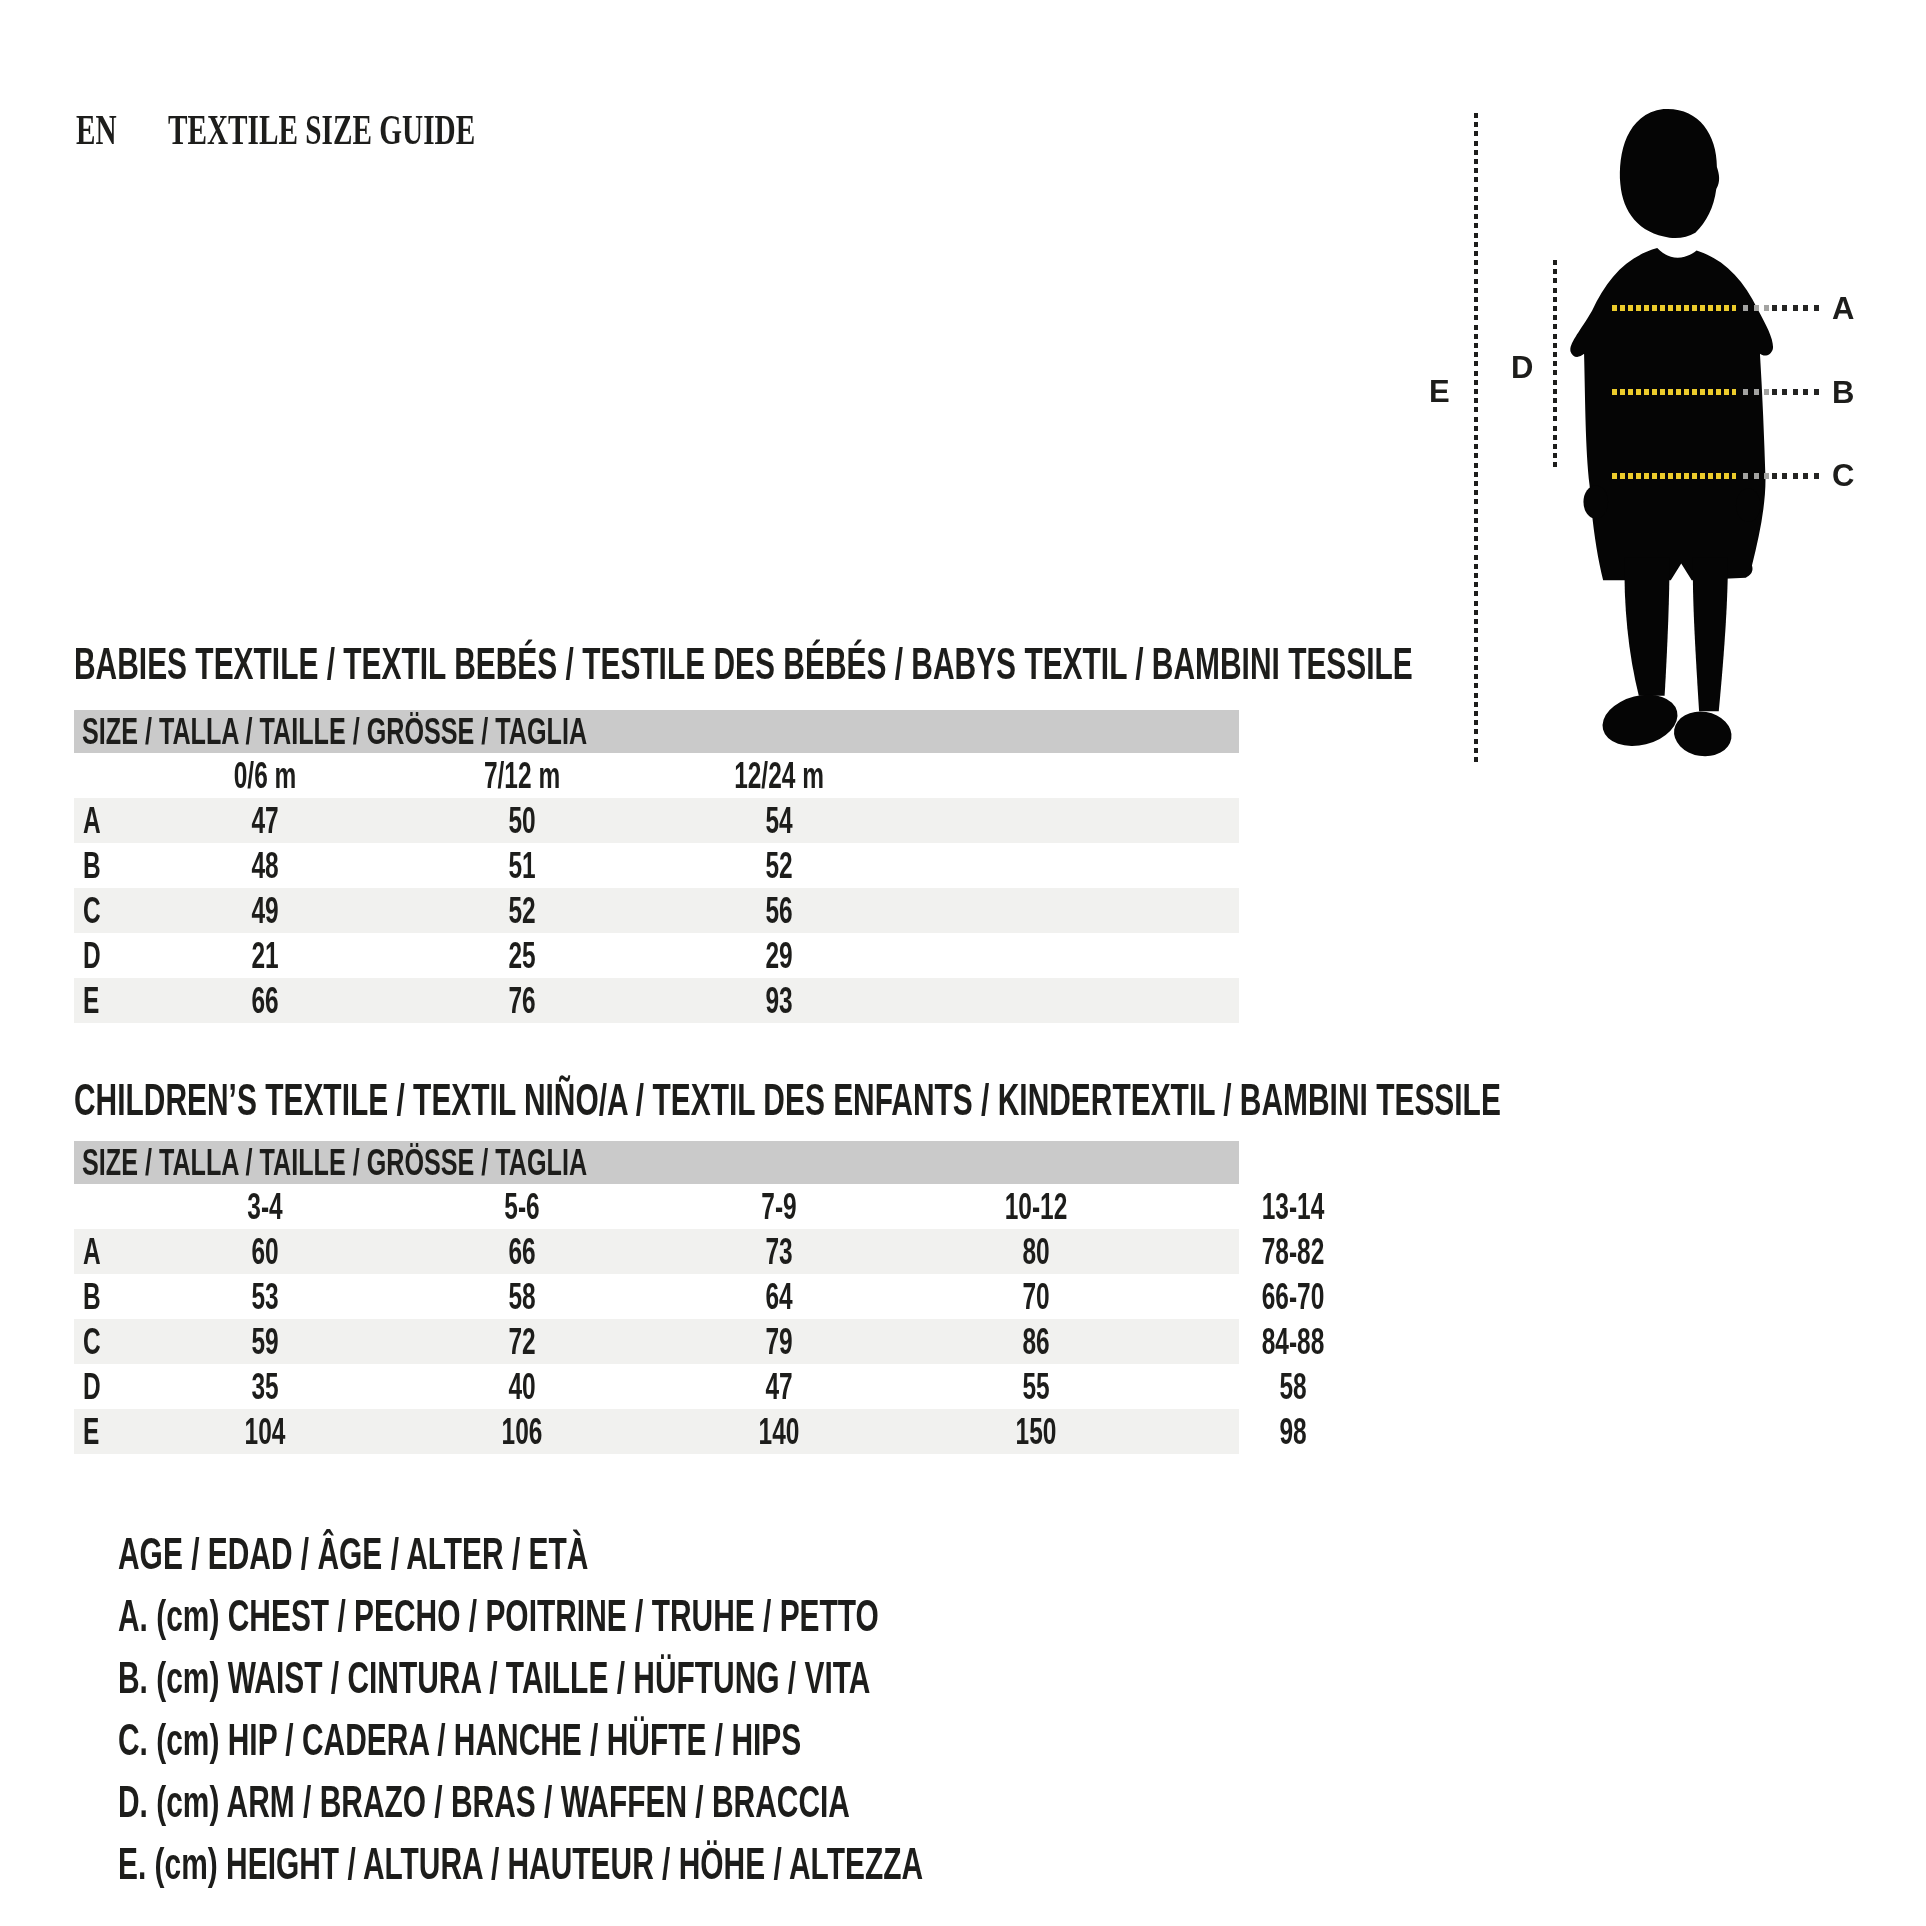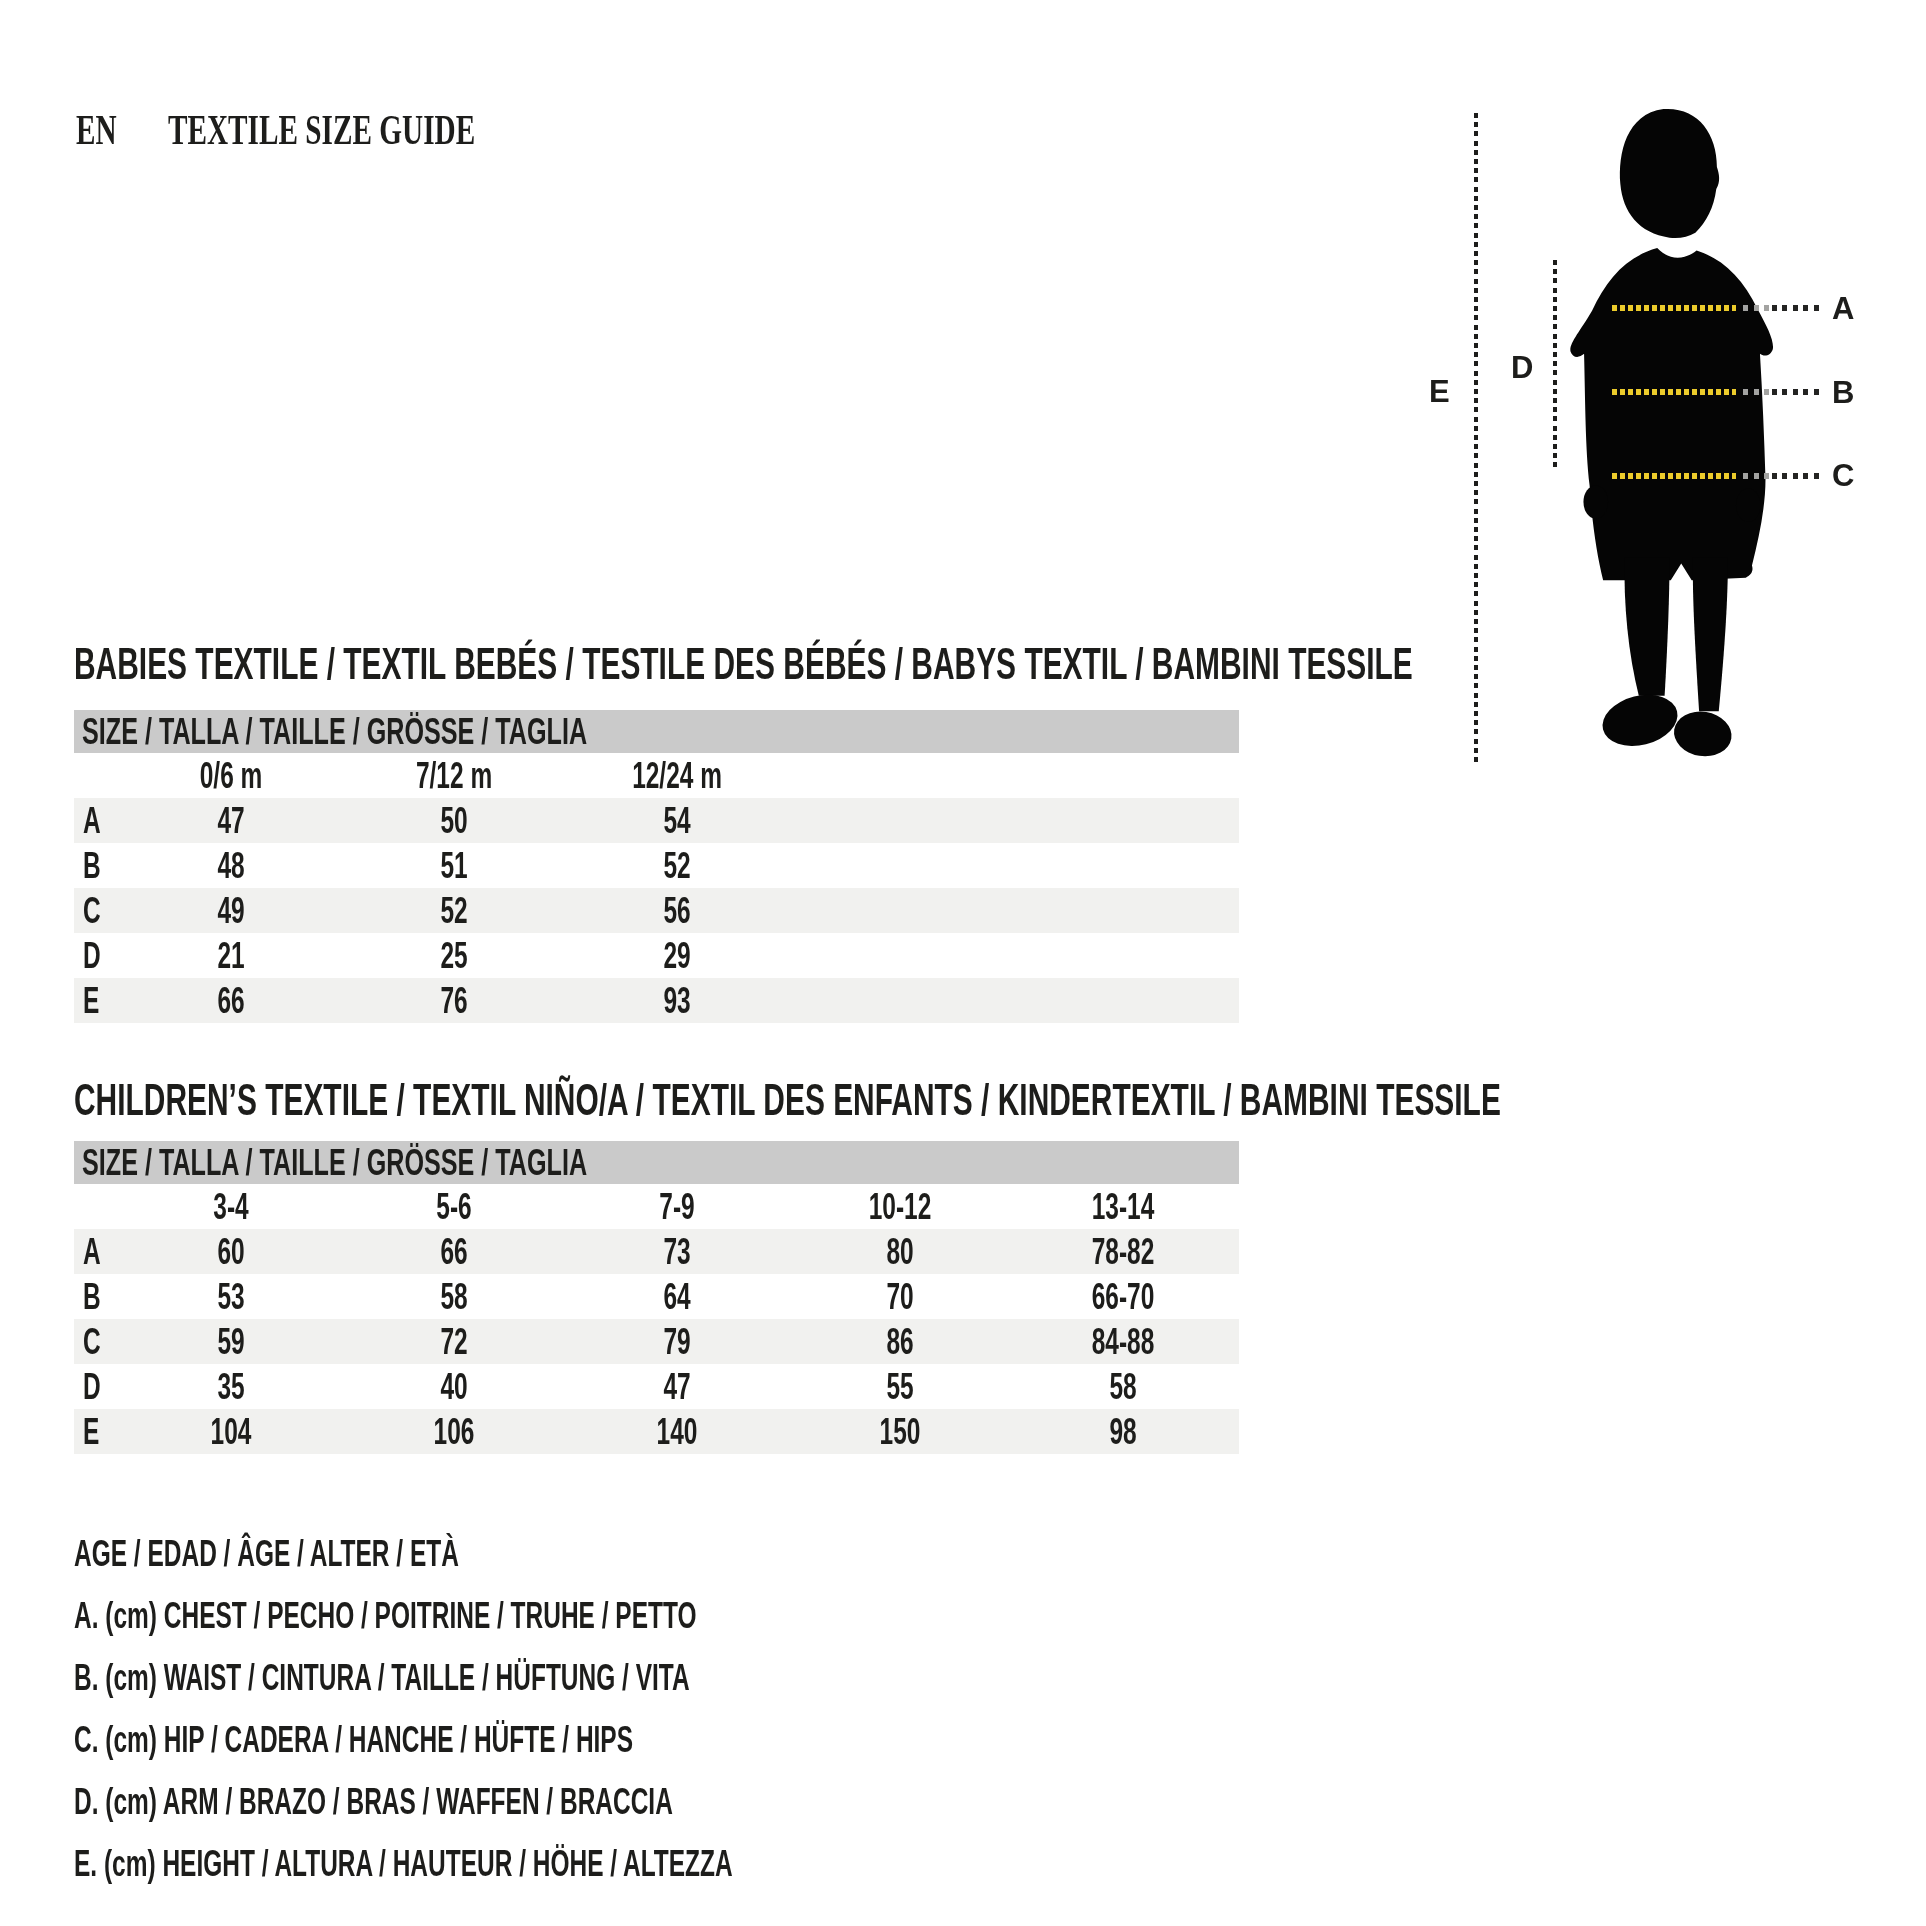--- a/index.html
+++ b/index.html
@@ -22,28 +22,28 @@
   #babies-title{top:642px;}
   #children-title{top:1078px;}
 
   
   .size-table{position:absolute;left:74px;width:1165px;}
   #babies-table{top:710px;}
   #children-table{top:1141px;}
   .size-bar{height:43px;background:#cacaca;display:flex;align-items:center;
             padding-left:8px;font-size:37px;box-sizing:border-box;}
   .t-row{display:grid;grid-template-columns:46px 223px 223px 223px 223px 223px;
-         height:45px;align-items:center;font-size:36px;}
+         height:45px;align-items:center;font-size:36px;gap:34px;}
   .t-row.alt{background:#f1f1ef;}
   .t-label{padding-left:8.6px;text-align:left;}
   .t-cell{text-align:center;}
 
   
   .legend{position:absolute;left:74px;top:1523px;}
-  .legend-line{font-size:36px;line-height:62px;white-space:nowrap;}
+  .legend-line{font-size:44px;line-height:62px;white-space:nowrap;margin-left:44px;}
 
   
   .silhouette{position:absolute;left:1565px;top:105px;width:246px;height:665px;}
   .vdots{position:absolute;width:4.3px;
          background:repeating-linear-gradient(to bottom,#1d1d1b 0 5px,transparent 5px 9.2px);}
   #e-line{left:1474px;top:113px;height:652px;}
   #d-line{left:1553px;top:260px;height:211px;}
   .hline{position:absolute;height:6.2px;width:209px;}
   .hline .seg{position:absolute;top:0;height:100%;}
   .seg.yellow{left:0;width:124px;

